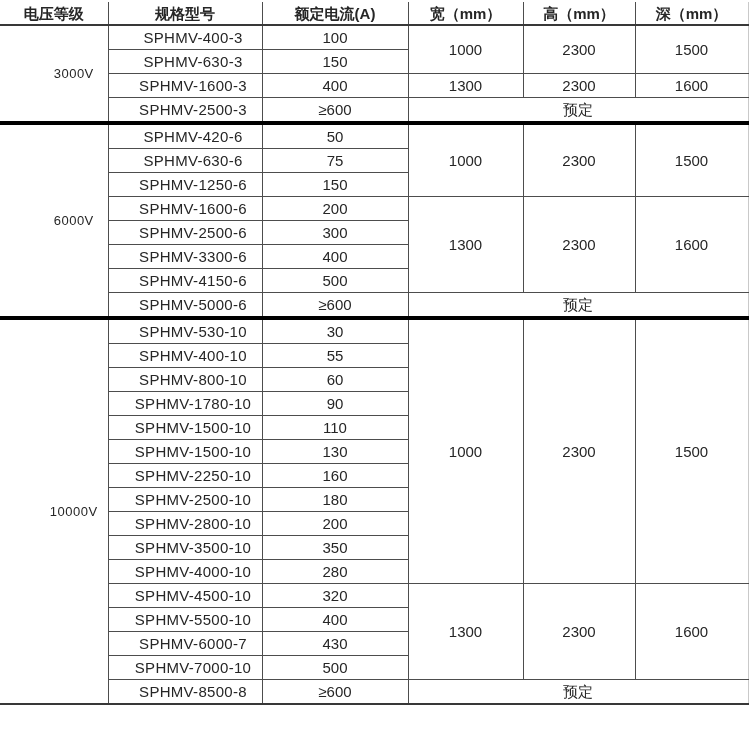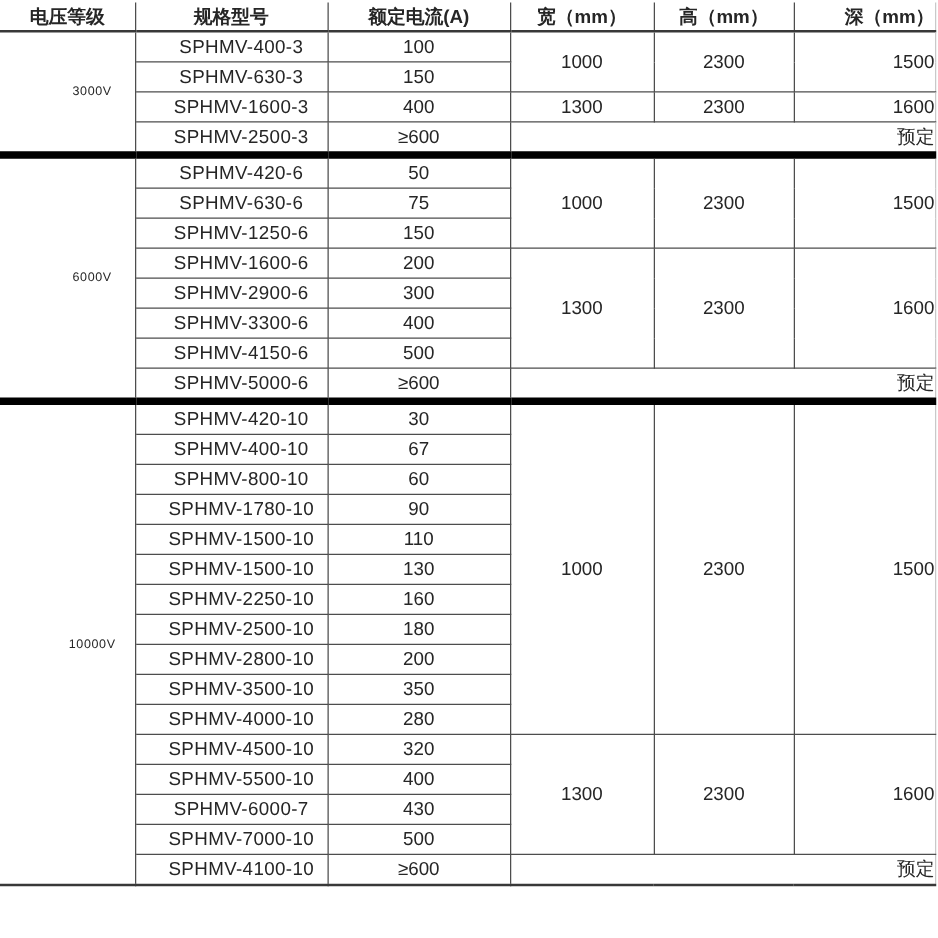--- a/index.html
+++ b/index.html
@@ -44,24 +44,24 @@
   .spec thead th {
     height: 22px;
     font-weight: bold;
     border-top: 0;
     border-bottom: 2px solid #383838;
   }
   .spec tbody td {
     height: 23px;
   }
   .spec .col-first { border-left: 0; }
-  .spec .col-last  { border-right: 1px solid #c9c9c9; text-align: right; }
-  .spec tr.group-start > td { border-top: 6px solid #000000; margin-top: 24px; }
+  .spec .col-last  { border-right: 1px solid #c9c9c9; }
+  .spec tr.group-start > td { border-top: 4px solid #000000; margin-top: 24px; }
   .spec td.voltage-cell {
-    font-size: 10px;
+    font-size: 13px;
     letter-spacing: 0.5px;
     padding-left: 40px;
   }
   .spec td.model-cell {
     letter-spacing: 0.3px;
     padding-left: 16px;
   }
 </style>
 </head>
 <body>
@@ -128,47 +128,47 @@
           <td class="current-cell">150</td>
         </tr>
         <tr>
           <td class="model-cell">SPHMV-1600-6</td>
           <td class="current-cell">200</td>
           <td rowspan="4">1300</td>
           <td rowspan="4">2300</td>
           <td class="col-last" rowspan="4">1600</td>
         </tr>
         <tr>
-          <td class="model-cell">SPHMV-2900-6</td>
+          <td class="model-cell">SPHMV-2500-6</td>
           <td class="current-cell">300</td>
         </tr>
         <tr>
           <td class="model-cell">SPHMV-3300-6</td>
           <td class="current-cell">400</td>
         </tr>
         <tr>
           <td class="model-cell">SPHMV-4150-6</td>
           <td class="current-cell">500</td>
         </tr>
         <tr>
           <td class="model-cell">SPHMV-5000-6</td>
           <td class="current-cell">≥600</td>
           <td class="col-last" colspan="3">预定</td>
         </tr>
         <tr class="group-start">
           <td class="voltage-cell col-first" rowspan="16">10000V</td>
-          <td class="model-cell">SPHMV-420-10</td>
+          <td class="model-cell">SPHMV-530-10</td>
           <td class="current-cell">30</td>
           <td rowspan="11">1000</td>
           <td rowspan="11">2300</td>
           <td class="col-last" rowspan="11">1500</td>
         </tr>
         <tr>
           <td class="model-cell">SPHMV-400-10</td>
-          <td class="current-cell">67</td>
+          <td class="current-cell">55</td>
         </tr>
         <tr>
           <td class="model-cell">SPHMV-800-10</td>
           <td class="current-cell">60</td>
         </tr>
         <tr>
           <td class="model-cell">SPHMV-1780-10</td>
           <td class="current-cell">90</td>
         </tr>
         <tr>
@@ -212,19 +212,19 @@
         </tr>
         <tr>
           <td class="model-cell">SPHMV-6000-7</td>
           <td class="current-cell">430</td>
         </tr>
         <tr>
           <td class="model-cell">SPHMV-7000-10</td>
           <td class="current-cell">500</td>
         </tr>
         <tr>
-          <td class="model-cell">SPHMV-4100-10</td>
+          <td class="model-cell">SPHMV-8500-8</td>
           <td class="current-cell">≥600</td>
           <td class="col-last" colspan="3">预定</td>
         </tr>
       </tbody>
   </table>
 </div>
 
 </body></html>

